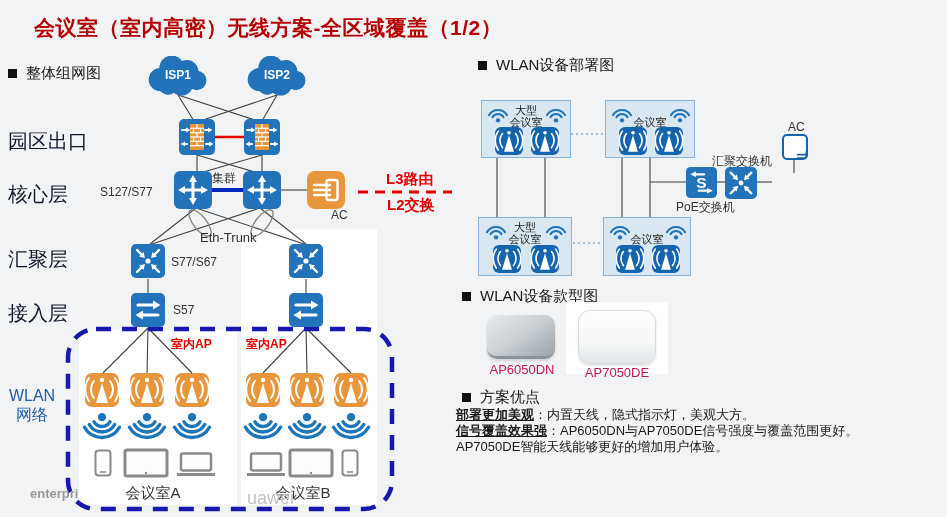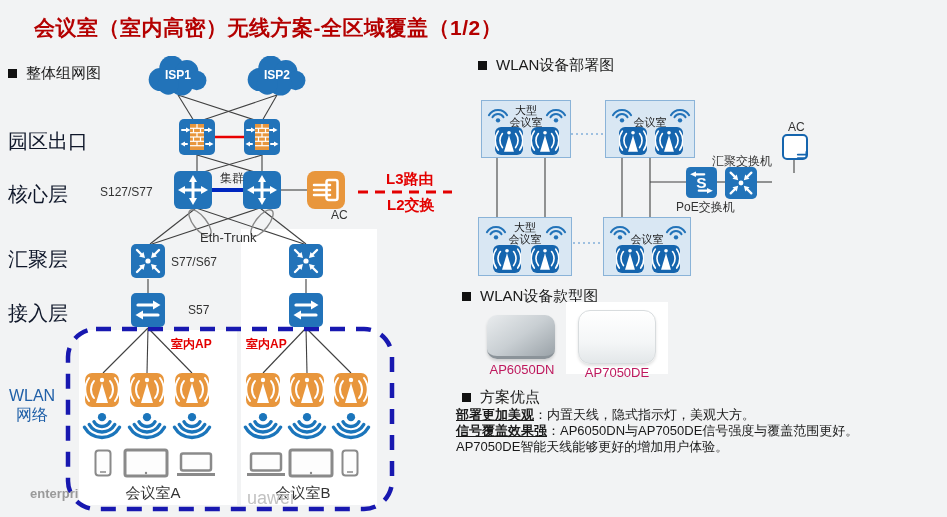--- a/index.html
+++ b/index.html
@@ -292,21 +292,21 @@
       <use href="#sym-fw"></use>
     </svg>
 
   <div class="small-label" style="left:100px; top:185px; width:72px; ">S127/S77</div>
   <svg class="nicon" style="left:174px; top:171px;" width="38" height="38">
       <use href="#sym-l3"></use>
     </svg>
   <svg class="nicon" style="left:243px; top:171px;" width="38" height="38">
       <use href="#sym-l3"></use>
     </svg>
-  <div class="small-label" style="left:212px; top:170px; width:32px; text-align:right;">集群</div>
+  <div class="small-label" style="left:212px; top:170px; width:32px; text-align:left;">集群</div>
   <div class="ac-orange" style="left:307px; top:171px;">
     <svg width="38" height="38" viewBox="-19 -19 38 38">
         <use href="#sym-ac-glyph" x="-16" y="-16" width="32" height="32"></use>
       </svg>
   </div>
   <div class="small-label" style="left:331px; top:208px;">AC</div>
 
   <div class="red-label" style="left:386px; top:170px; font-size:15px;">L3路由</div>
   <div class="red-label" style="left:387px; top:196px; font-size:15px;">L2交换</div>
 
@@ -319,21 +319,21 @@
       <use href="#sym-agg"></use>
     </svg>
   <div class="small-label" style="left:171px; top:255px;">S77/S67</div>
 
   <svg class="nicon" style="left:131px; top:293px;" width="34" height="34">
       <use href="#sym-l2"></use>
     </svg>
   <svg class="nicon" style="left:289px; top:293px;" width="34" height="34">
       <use href="#sym-l2"></use>
     </svg>
-  <div class="small-label" style="left:188px; top:303px;">S57</div>
+  <div class="small-label" style="left:173px; top:303px;">S57</div>
 
   <div class="red-label" style="left:171px; top:336px; font-size:12px;">室内AP</div>
   <div class="red-label" style="left:246px; top:336px; font-size:12px;">室内AP</div>
 
   <div class="ap-orange" style="left:85px; top:373px;"><svg width="34" height="34">
         <use href="#sym-ap-ant"></use>
       </svg></div>
   <div class="ap-orange" style="left:130px; top:373px;"><svg width="34" height="34">
         <use href="#sym-ap-ant"></use>
       </svg></div>

